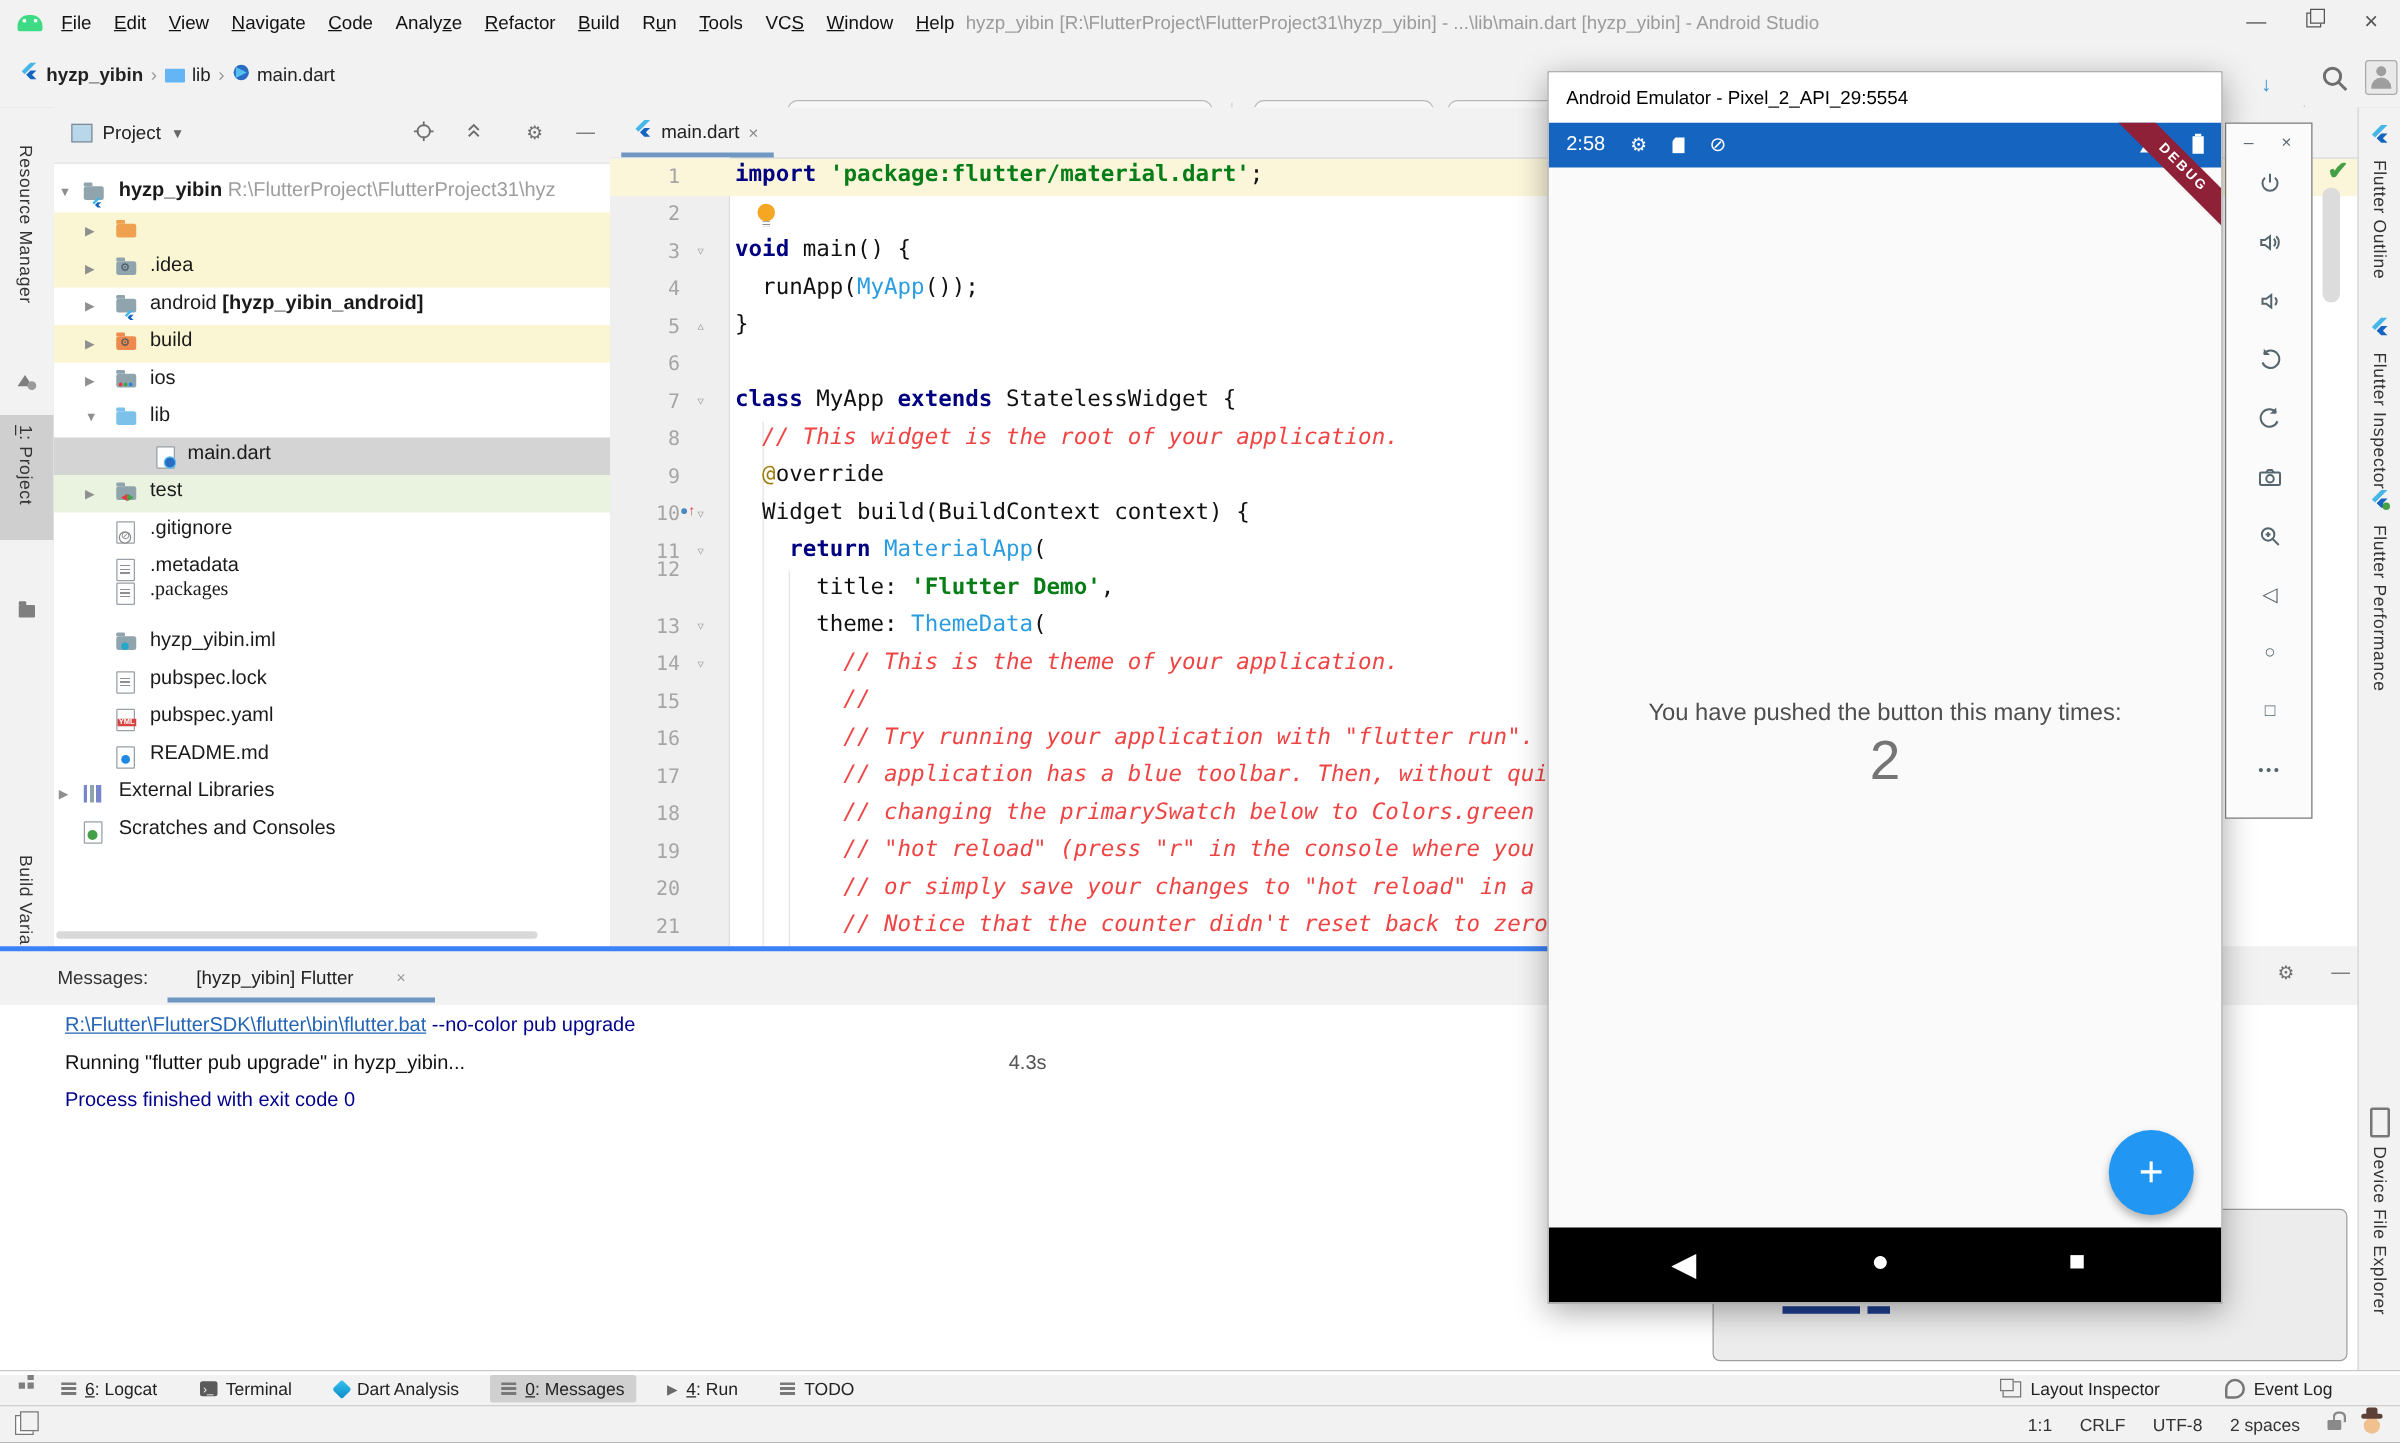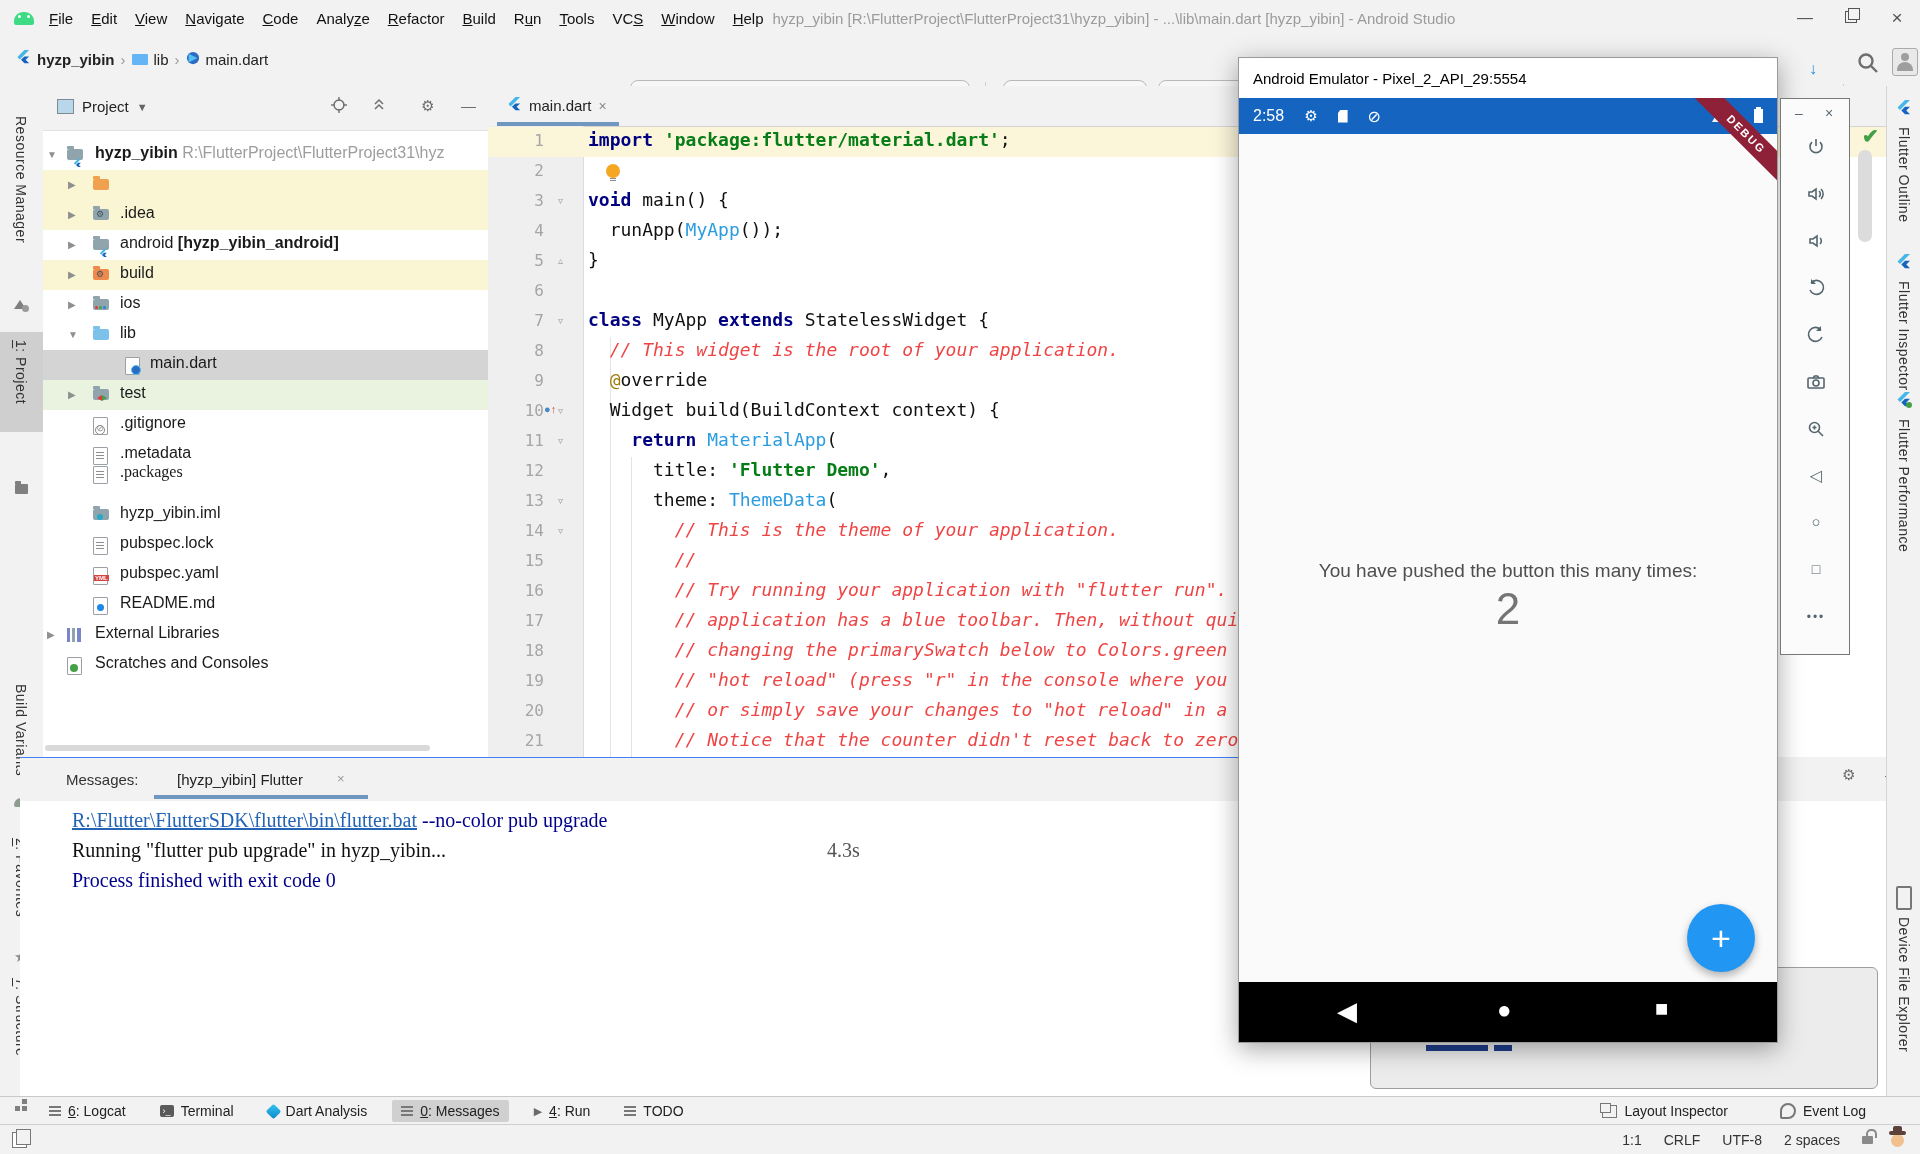--- a/index.html
+++ b/index.html
@@ -74,27 +74,27 @@
   .tk-c{color:#ef4444;font-style:italic}.tk-p{color:#111}.tk-cl{color:#2a9ce0}.tk-an{color:#9e7d0a}
   .fold-mk{position:absolute;font-size:10px;color:#9f9f9f;}
   .ov-mk{position:absolute;font-size:11px;}
   .guide{position:absolute;width:1px;background:#e4e4e4;}
   .bulb-ic{position:absolute;width:14px;height:14px;border-radius:50%;background:#f5a623;}
   .bulb-ic:after{content:"";position:absolute;left:4px;bottom:-4px;width:6px;height:4px;
      background:repeating-linear-gradient(to bottom,#8a8a8a 0 1px,transparent 1px 2px);}
   .echeck{position:absolute;color:#43a047;font-size:20px;font-weight:bold;}
   .ethumb{position:absolute;width:14px;height:92px;background:#dcdcdc;border-radius:7px;}
   
-  #messages{left:0;top:757px;width:1600px;height:339px;background:#f2f2f2;border-top:1px solid #3b82f6;margin-left:20px;}
+  #messages{left:0;top:757px;width:1600px;height:339px;background:#f2f2f2;border-top:4px solid #3b82f6;}
   #msg-label{position:absolute;left:46px;top:13px;font-size:15px;color:#333;}
   #msg-tab{position:absolute;left:157px;top:13px;font-size:15px;color:#222;}
   #msg-tab-x{position:absolute;left:317px;top:13px;font-size:13px;color:#9a9a9a;}
   #msg-underline{position:absolute;left:134px;top:37px;width:214px;height:4px;background:#6f97bf;}
   #console{position:absolute;left:0;top:43px;width:1920px;height:296px;background:#fff;}
-  .conline{position:absolute;left:52px;font-family:Liberation Serif, serif;font-size:20px;white-space:pre;}
+  .conline{position:absolute;left:52px;font-family:Liberation Sans, sans-serif;font-size:16px;white-space:pre;}
   .cl-link{color:#2464b4;text-decoration:underline;}
   .cl-navy{color:#00008b;} .cl-black{color:#111;} .cl-dur{color:#555;}
   
   #btoolbar{left:0;top:1096px;width:1920px;height:28px;border-top:1px solid #c9c9c9;display:flex;align-items:center;}
   .bt-item{display:flex;align-items:center;gap:7px;font-size:14px;color:#222;padding:3px 9px;border-radius:2px;}
   .bt-item u{text-decoration:underline;}
   .bt-active{background:#d0d0d0;}
   .ic-lines{width:12px;height:10px;background:repeating-linear-gradient(to bottom,#787878 0 2px,transparent 2px 4px);}
   .ic-term{width:14px;height:12px;background:#5a5a5a;border-radius:2px;color:#fff;font-size:9px;line-height:12px;text-align:center;}
   .ic-dart{width:11px;height:11px;background:linear-gradient(135deg,#36c5f0,#0b87c8);transform:rotate(45deg);border-radius:2px;}
@@ -428,21 +428,21 @@
         <div class="codeline" style="top: 253px;"><span class="tk-c">  // This widget is the root of your application.</span></div>
         <div class="lnum" style="top: 285px; left: 0px;">9</div>
         <div class="codeline" style="top: 283px;"><span class="tk-p">  </span><span class="tk-an">@</span><span class="tk-p">override</span></div>
         <div class="lnum" style="top: 315px; left: 0px;">10</div>
         <div class="fold-mk" style="left: 70px; top: 319px;">▿</div>
         <div class="ov-mk" style="left: 56px; top: 317px;"><span style="color:#4a88c2">●</span><span style="color:#d64541">↑</span></div>
         <div class="codeline" style="top: 313px;"><span class="tk-p">  Widget build(BuildContext context) {</span></div>
         <div class="lnum" style="top: 345px; left: 0px;">11</div>
         <div class="fold-mk" style="left: 70px; top: 349px;">▿</div>
         <div class="codeline" style="top: 343px;"><span class="tk-p">    </span><span class="tk-k">return</span><span class="tk-p"> </span><span class="tk-cl">MaterialApp</span><span class="tk-p">(</span></div>
-        <div class="lnum" style="top: 375px; left: 0px;">12</div>
+        <div class="lnum" style="top: 360px; left: 0px;">12</div>
         <div class="codeline" style="top: 373px;"><span class="tk-p">      title: </span><span class="tk-s">'Flutter Demo'</span><span class="tk-p">,</span></div>
         <div class="lnum" style="top: 405px; left: 0px;">13</div>
         <div class="fold-mk" style="left: 70px; top: 409px;">▿</div>
         <div class="codeline" style="top: 403px;"><span class="tk-p">      theme: </span><span class="tk-cl">ThemeData</span><span class="tk-p">(</span></div>
         <div class="lnum" style="top: 435px; left: 0px;">14</div>
         <div class="fold-mk" style="left: 70px; top: 439px;">▿</div>
         <div class="codeline" style="top: 433px;"><span class="tk-c">        // This is the theme of your application.</span></div>
         <div class="lnum" style="top: 465px; left: 0px;">15</div>
         <div class="codeline" style="top: 463px;"><span class="tk-c">        //</span></div>
         <div class="lnum" style="top: 495px; left: 0px;">16</div>

